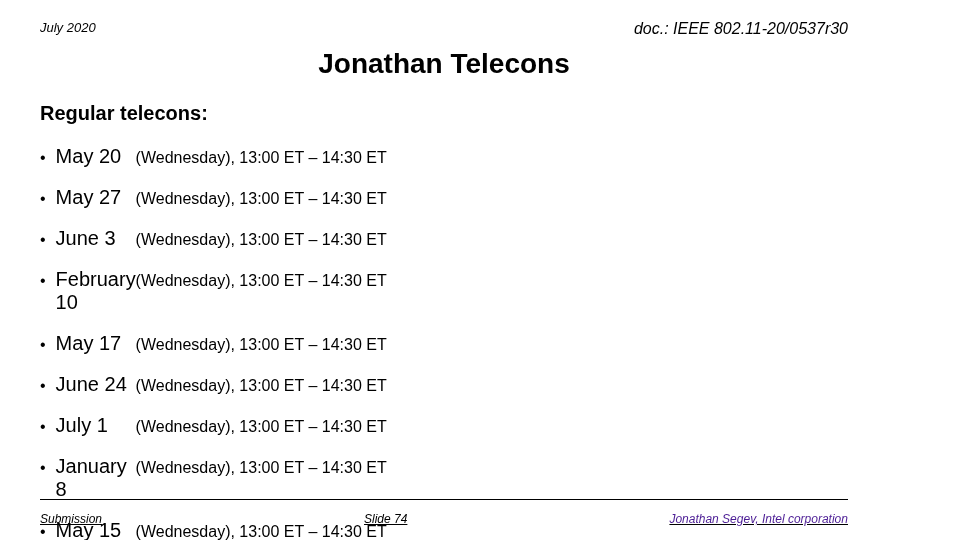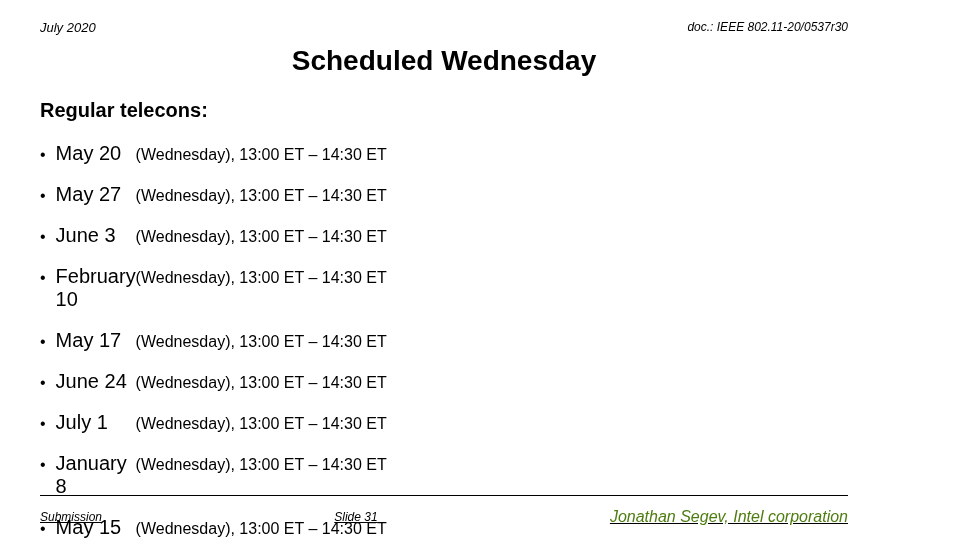--- a/index.html
+++ b/index.html
@@ -32,21 +32,21 @@
       margin-bottom: 10px;
     }
 
     .header-left {
       font-size: 13px;
       font-style: italic;
       color: #000;
     }
 
     .header-right {
-      font-size: 12px;
+      font-size: 16px;
       font-style: italic;
       color: #000;
     }
 
     .title {
       text-align: center;
       font-size: 28px;
       font-weight: bold;
       color: #000;
       margin-bottom: 22px;
@@ -109,36 +109,36 @@
       color: #000;
     }
 
     .footer-center {
       font-size: 12px;
       font-style: italic;
       color: #000;
     }
 
     .footer-right {
-      font-size: 16px;
+      font-size: 12px;
       font-style: italic;
-      color: #4d7c0f;
+      color: #4c1d95;
     }
   </style>
 </head>
 <body>
 
 <div class="slide">
 
   <div class="header">
     <span class="header-left">July 2020</span>
     <span class="header-right">doc.: IEEE 802.11-20/0537r30</span>
   </div>
 
-  <div class="title">Scheduled Wednesday</div>
+  <div class="title">Jonathan Telecons</div>
 
   <div class="section-label">Regular telecons:</div>
 
   <ul class="telecon-list" id="telecon-list">
   <li>
         <span class="bullet">•</span>
         <span class="date-col">May 20</span>
         <span class="detail-col">(Wednesday), 13:00 ET – 14:30 ET</span>
       </li>
       <li>
@@ -178,17 +178,17 @@
       </li>
       <li>
         <span class="bullet">•</span>
         <span class="date-col">May 15</span>
         <span class="detail-col">(Wednesday), 13:00 ET – 14:30 ET</span>
       </li>
     </ul>
 
   <div class="footer">
     <span class="footer-left">Submission</span>
-    <span class="footer-center">Slide 31</span>
+    <span class="footer-center">Slide 74</span>
     <span class="footer-right">Jonathan Segev, Intel corporation</span>
   </div>
 
 </div>
 
 </body></html>

